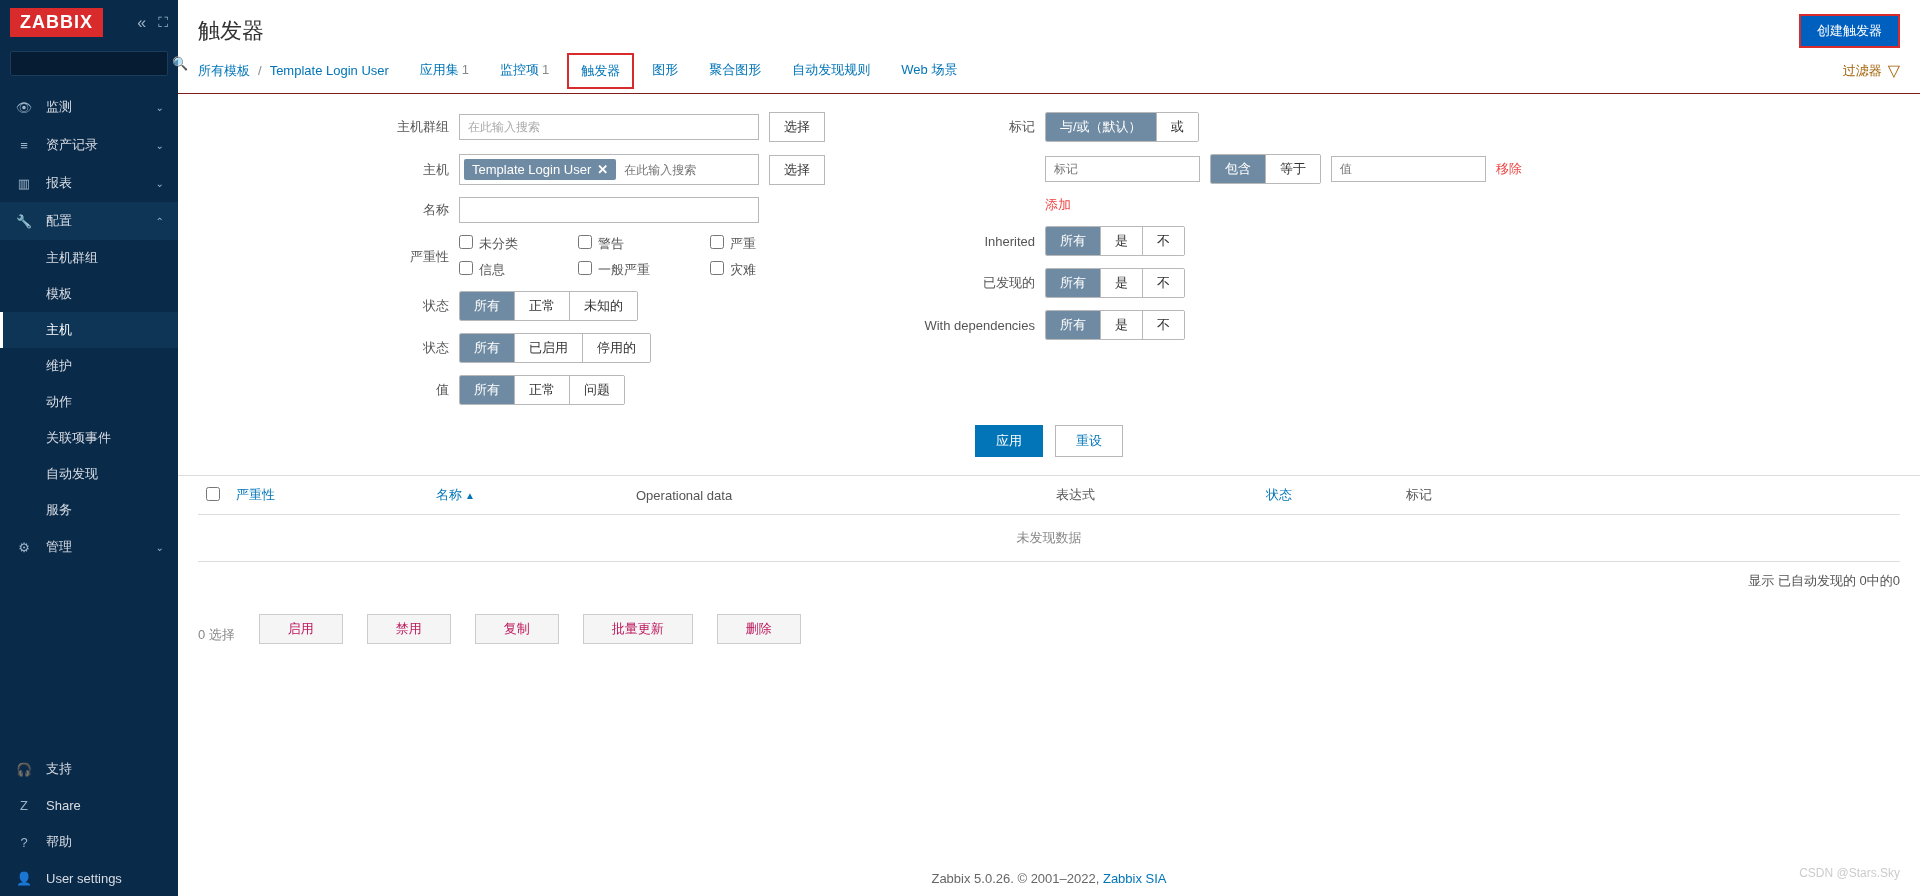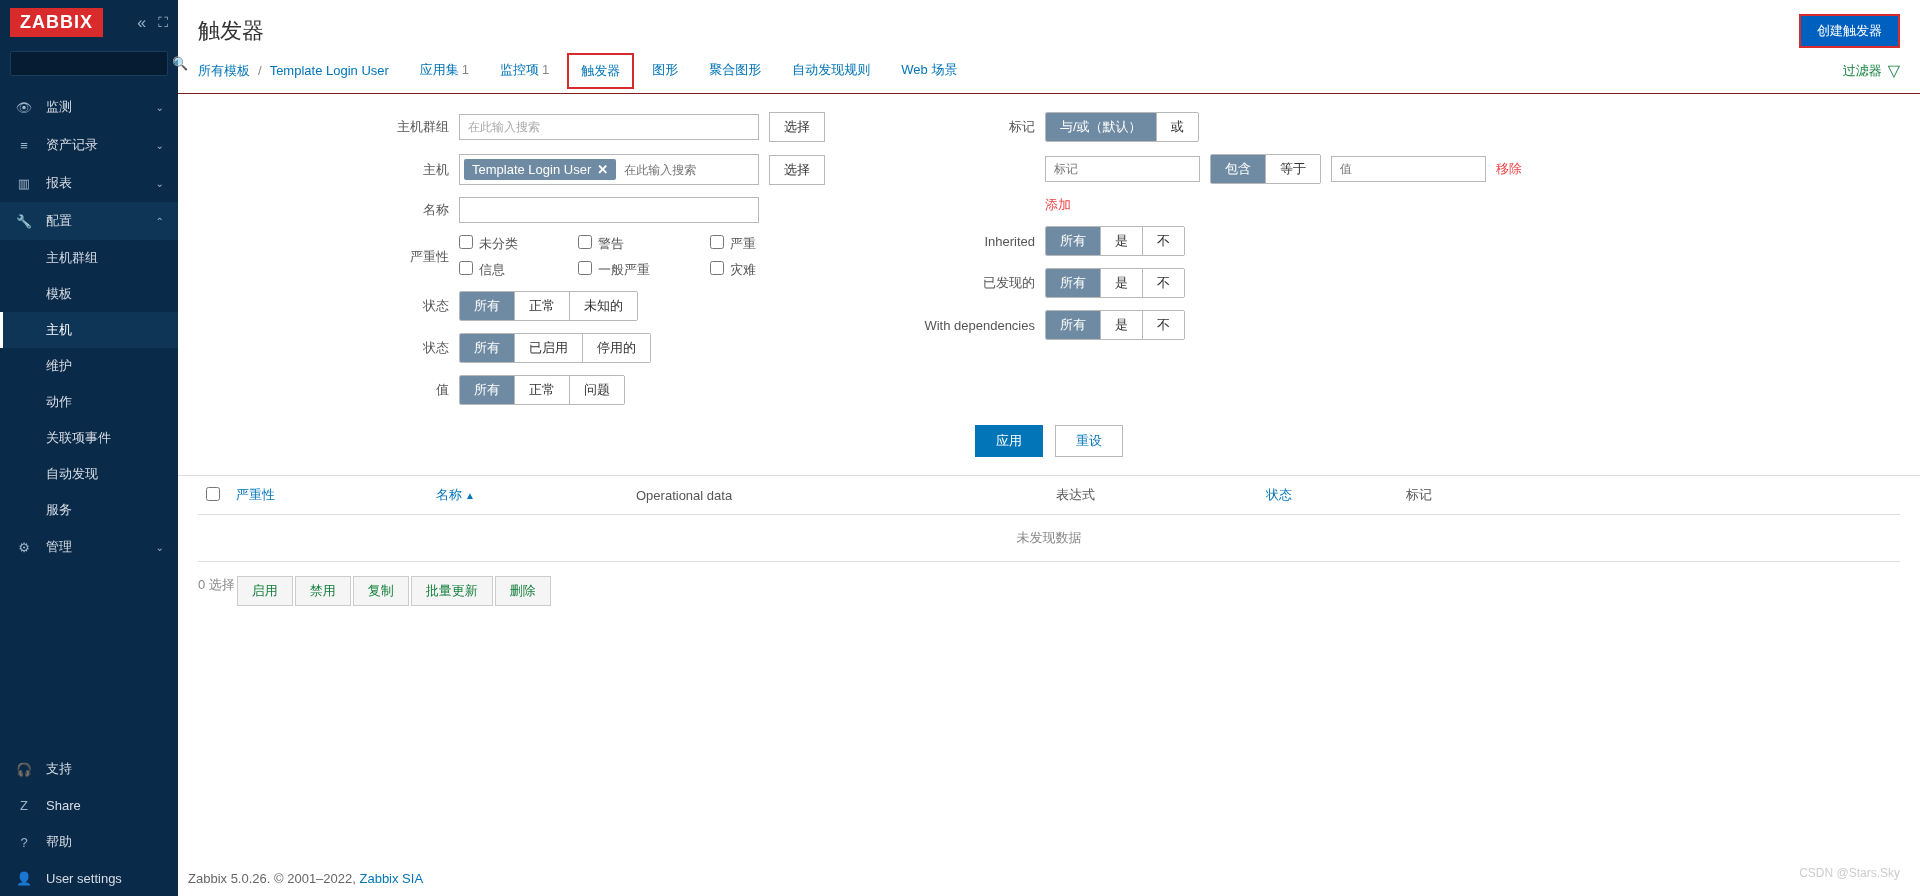--- a/index.html
+++ b/index.html
@@ -25,21 +25,21 @@
 .page-header{display:flex;align-items:center;padding:14px 20px 10px}
 .page-title{font-size:22px;color:#333;font-weight:normal}
 .create-btn{margin-left:auto;background:#0060c0;color:#fff;border:2px solid #d92b2b;padding:6px 16px;cursor:pointer;font-size:13px}
 .breadcrumb-row{display:flex;align-items:center;padding:0 20px 10px;border-bottom:1px solid #7f1d1d;height:36px}
 .bc-link{color:#0275b8;cursor:pointer;margin-right:8px}
 .bc-sep{color:#888;margin-right:8px}
 .bc-count{color:#888;margin-left:3px}
 .tabs{display:flex;gap:0;margin-left:10px}
 .tab{padding:7px 12px;color:#0275b8;cursor:pointer;border:1px solid transparent;margin-right:5px}
 .tab.active{border:2px solid #d92b2b;color:#0275b8}
-.filter-label{margin-left:auto;color:#15803d;display:flex;align-items:center;gap:6px;cursor:pointer}
+.filter-label{margin-left:auto;color:#a16207;display:flex;align-items:center;gap:6px;cursor:pointer}
 .filter-icon{font-size:16px}
 .filter-panel{background:#fff;padding:18px 20px;border-bottom:1px solid #ddd}
 .filter-grid{display:flex;gap:80px;margin:0 auto;max-width:1360px}
 .filter-col{display:flex;flex-direction:column;gap:12px}
 .form-row{display:flex;align-items:center;gap:10px}
 .form-label{width:80px;text-align:right;color:#555;flex-shrink:0}
 .form-label.wide{width:130px}
 .text-input{border:1px solid #b8b8b8;padding:5px 8px;width:300px;font-size:12px;color:#333}
 .text-input::placeholder{color:#aaa}
 .sel-btn{border:1px solid #b8b8b8;background:#fff;padding:5px 14px;cursor:pointer;color:#333}
@@ -61,24 +61,24 @@
 .primary-btn{background:#0275b8;color:#fff;border:1px solid #0275b8;padding:6px 20px;cursor:pointer}
 .secondary-btn{background:#fff;color:#0275b8;border:1px solid #b8b8b8;padding:6px 20px;cursor:pointer}
 .table-wrap{padding:0 20px}
 .data-table{width:100%;border-collapse:collapse}
 .data-table th{text-align:left;padding:10px 8px;color:#0275b8;font-weight:normal;border-bottom:1px solid #ddd;cursor:pointer}
 .data-table th.plain{color:#555;cursor:default}
 .data-table th input{width:14px;height:14px}
 .sort-arrow{font-size:10px;margin-left:3px}
 .no-data{text-align:center;padding:14px;color:#888;border-bottom:1px solid #ddd}
 .table-footer{display:flex;justify-content:flex-end;padding:10px 20px;color:#555}
-.bulk-row{display:flex;align-items:flex-start;gap:2px;padding:14px 20px}
+.bulk-row{display:flex;align-items:flex-end;gap:24px;padding:14px 20px}
 .bulk-count{color:#888}
-.bulk-btn{border:1px solid #ccc;background:#f5f5f5;color:#15803d;padding:5px 14px;cursor:not-allowed}
-.footer{text-align:left;padding:10px;color:#666;font-size:12px;margin-top:auto}
+.bulk-btn{border:1px solid #ccc;background:#f5f5f5;color:#be185d;padding:5px 28px;cursor:not-allowed}
+.footer{text-align:center;padding:10px;color:#666;font-size:12px;margin-top:auto}
 .footer a{color:#0275b8}
 .watermark{position:absolute;bottom:16px;right:20px;color:#ccc;font-size:12px}
 </style>
 </head>
 <body>
 
 <div class="sidebar">
   <div class="logo-row">
     <div class="logo">ZABBIX</div>
     <span class="chevrons">«</span>
@@ -320,20 +320,21 @@
           <th class="plain">标记</th>
         </tr>
       </thead>
       <tbody>
         <tr>
             <td colspan="7" class="no-data">未发现数据</td>
           </tr>
       </tbody>
     </table>
   </div>
+  <div class="table-footer">显示 已自动发现的 0中的0</div>
 
   <div class="bulk-row">
     <span class="bulk-count">0 选择</span>
     <button class="bulk-btn">启用</button>
     <button class="bulk-btn">禁用</button>
     <button class="bulk-btn">复制</button>
     <button class="bulk-btn">批量更新</button>
     <button class="bulk-btn">删除</button>
   </div>
 

